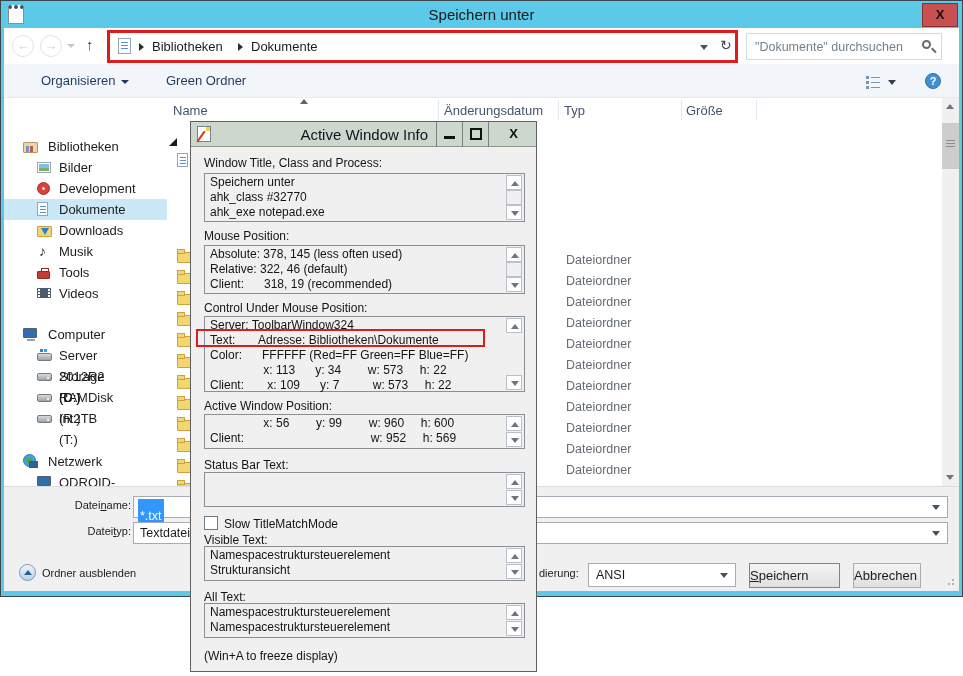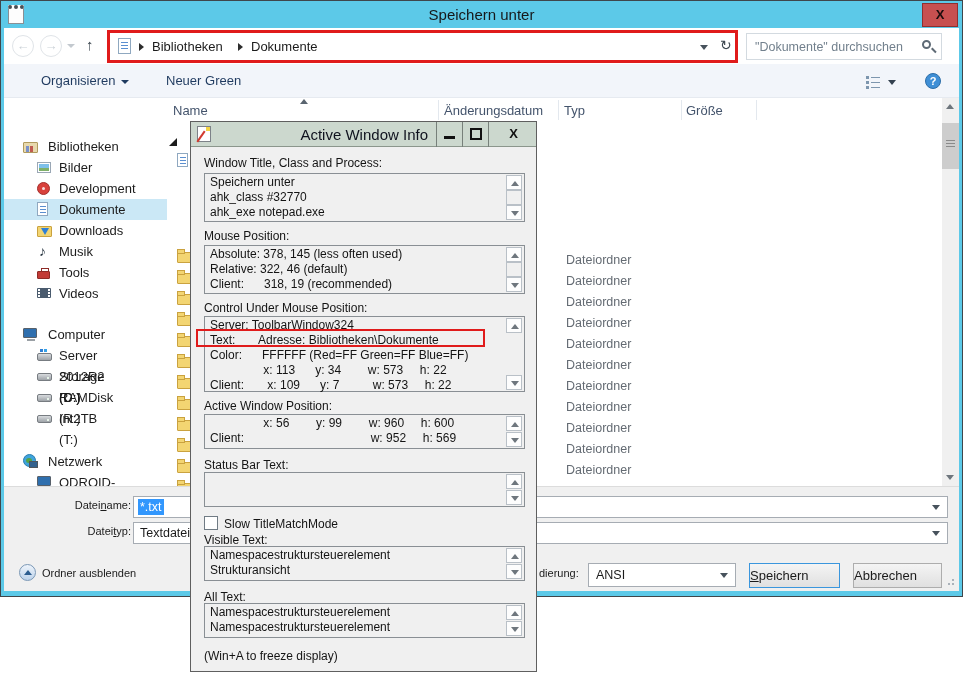--- a/index.html
+++ b/index.html
@@ -94,21 +94,21 @@
   .vs-thumb { position:absolute; left:0; top:25px; width:17px; height:46px; background:#cdcdcd; }
   .grip { position:absolute; left:4px; top:20px; width:9px; height:1px; background:#8a8a8a; box-shadow:0 3px #8a8a8a, 0 -3px #8a8a8a; }
   .chev-up { width:0; height:0; border-left:4px solid transparent; border-right:4px solid transparent; border-bottom:5px solid #6e767d; position:absolute; left:4px; top:6px; }
   .chev-dn { width:0; height:0; border-left:4px solid transparent; border-right:4px solid transparent; border-top:5px solid #6e767d; position:absolute; left:4px; top:6px; }
 
   
   .bottom { position:absolute; left:0; right:0; top:458px; height:107px; background:#f0f0f0; border-top:1px solid #dcdcdc; }
   .b-label { position:absolute; font-size:11px; color:#1b1b1b; }
   .combo { position:absolute; background:#fff; border:1px solid #a6acb3; font-size:12.5px; color:#1b1b1b; }
   .combo .chev { position:absolute; right:7px; top:8px; width:0; height:0; border-left:4px solid transparent; border-right:4px solid transparent; border-top:5px solid #47525c; }
-  .sel-val { position:absolute; left:4px; top:2px; background:#3297fd; color:#fff; font-size:12.5px; padding:1px 2px; }
+  .sel-val { position:absolute; left:4px; top:2px; background:#3297fd; color:#fff; font-size:12.5px; padding:10px 2px; }
   .hide-btn { position:absolute; left:15px; top:77px; width:17px; height:17px; border-radius:50%; background:linear-gradient(#eef4fb,#bcd2ea); border:1px solid #7b98b6; }
   .hide-btn::after { content:""; position:absolute; left:4px; top:5px; width:0; height:0; border-left:4px solid transparent; border-right:4px solid transparent; border-bottom:5px solid #2c5d8f; }
   .btn { position:absolute; top:76px; height:25px; background:linear-gradient(#f4f4f4,#e0e0e0); border:1px solid #adadad; font-size:13px; color:#1b1b1b; text-align:left; line-height:23px; }
   .btn.default { border-color:#3a96dd; }
   .resize-grip { position:absolute; left:944px; top:96px; width:2px; height:2px; background:#aab2ba; box-shadow:4px 0 #aab2ba, 4px -4px #aab2ba; }
   u { text-decoration:underline; }
 
   
   .red-addr { position:absolute; left:107px; top:30px; width:631px; height:33px; border:3px solid #e01b1b; z-index:5; pointer-events:none; }
 
@@ -162,21 +162,21 @@
         </div>
 
         <div class="search">
           <span class="search-ph">"Dokumente" durchsuchen</span>
           <span class="mag"></span>
         </div>
       </div>
 
       <div class="toolbar">
         <span class="tb-item" style="left:37px"><span>Organisieren</span><span class="tb-caret"></span></span>
-        <span class="tb-item" style="left:162px">Neuer Green</span>
+        <span class="tb-item" style="left:162px">Green Ordner</span>
         <span class="view-ico"></span>
         <span class="view-caret"></span>
         <span class="help-ico">?</span>
       </div>
 
       <div class="main">
 
         <div class="side-item" style="left:19px;top:38px">
           <span class="ico ico-lib" style="left:0;top:6px"></span>
           <span class="side-label" style="left:25px">Bibliotheken</span>
@@ -345,21 +345,21 @@
         <span class="hide-btn"></span>
         <span class="b-label" style="left:38px;top:80px">Ordner ausblenden</span>
 
         <span class="b-label" style="left:535px;top:80px">dierung:</span>
         <div class="combo" style="left:584px;top:76px;width:148px;height:24px">
           <span style="position:absolute;left:7px;top:4px">ANSI</span>
           <span class="chev" style="top:9px"></span>
         </div>
 
         <div class="btn default" style="left:745px;width:91px"><span></span><u>S</u><span>peichern</span></div>
-        <div class="btn" style="left:849px;width:89px">Abbrechen</div>
+        <div class="btn" style="left:849px;width:68px">Abbrechen</div>
         <span class="resize-grip"></span>
       </div>
     </div>
   </div>
 
   <div class="red-addr"></div>
 
   <div class="spy">
     <div class="spy-titlebar">
       <span class="spy-ico"></span>

